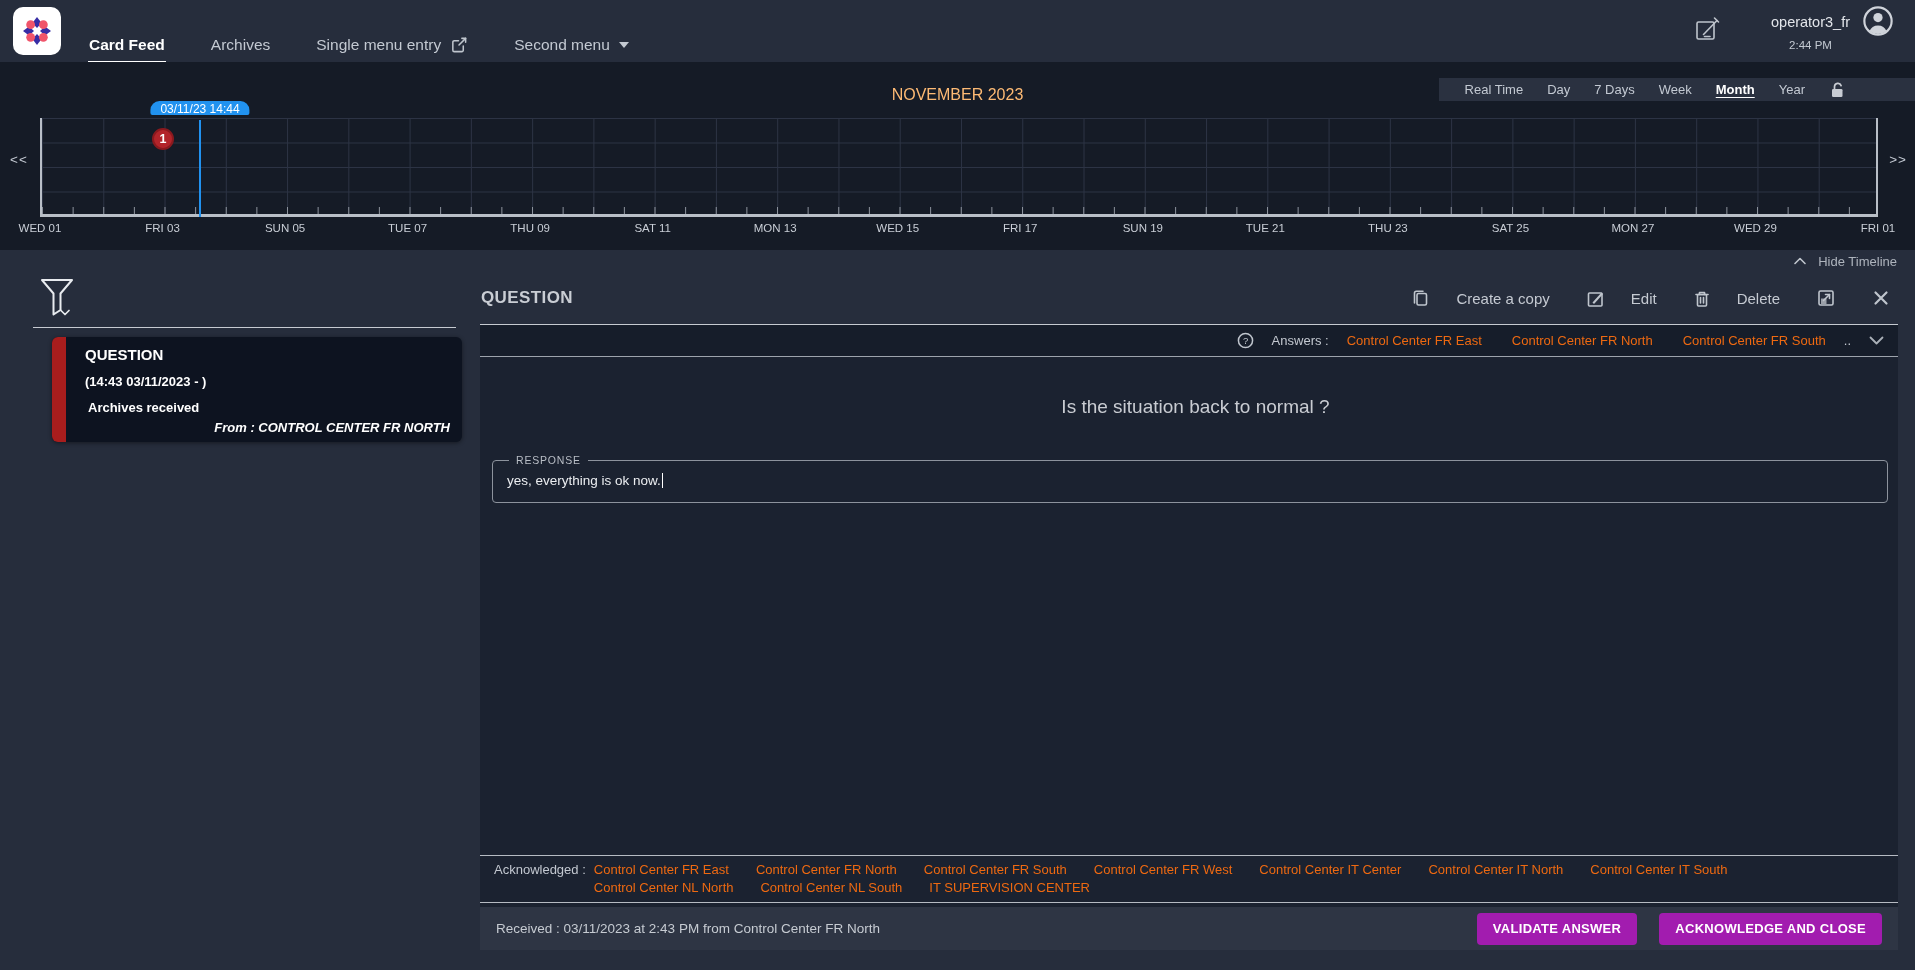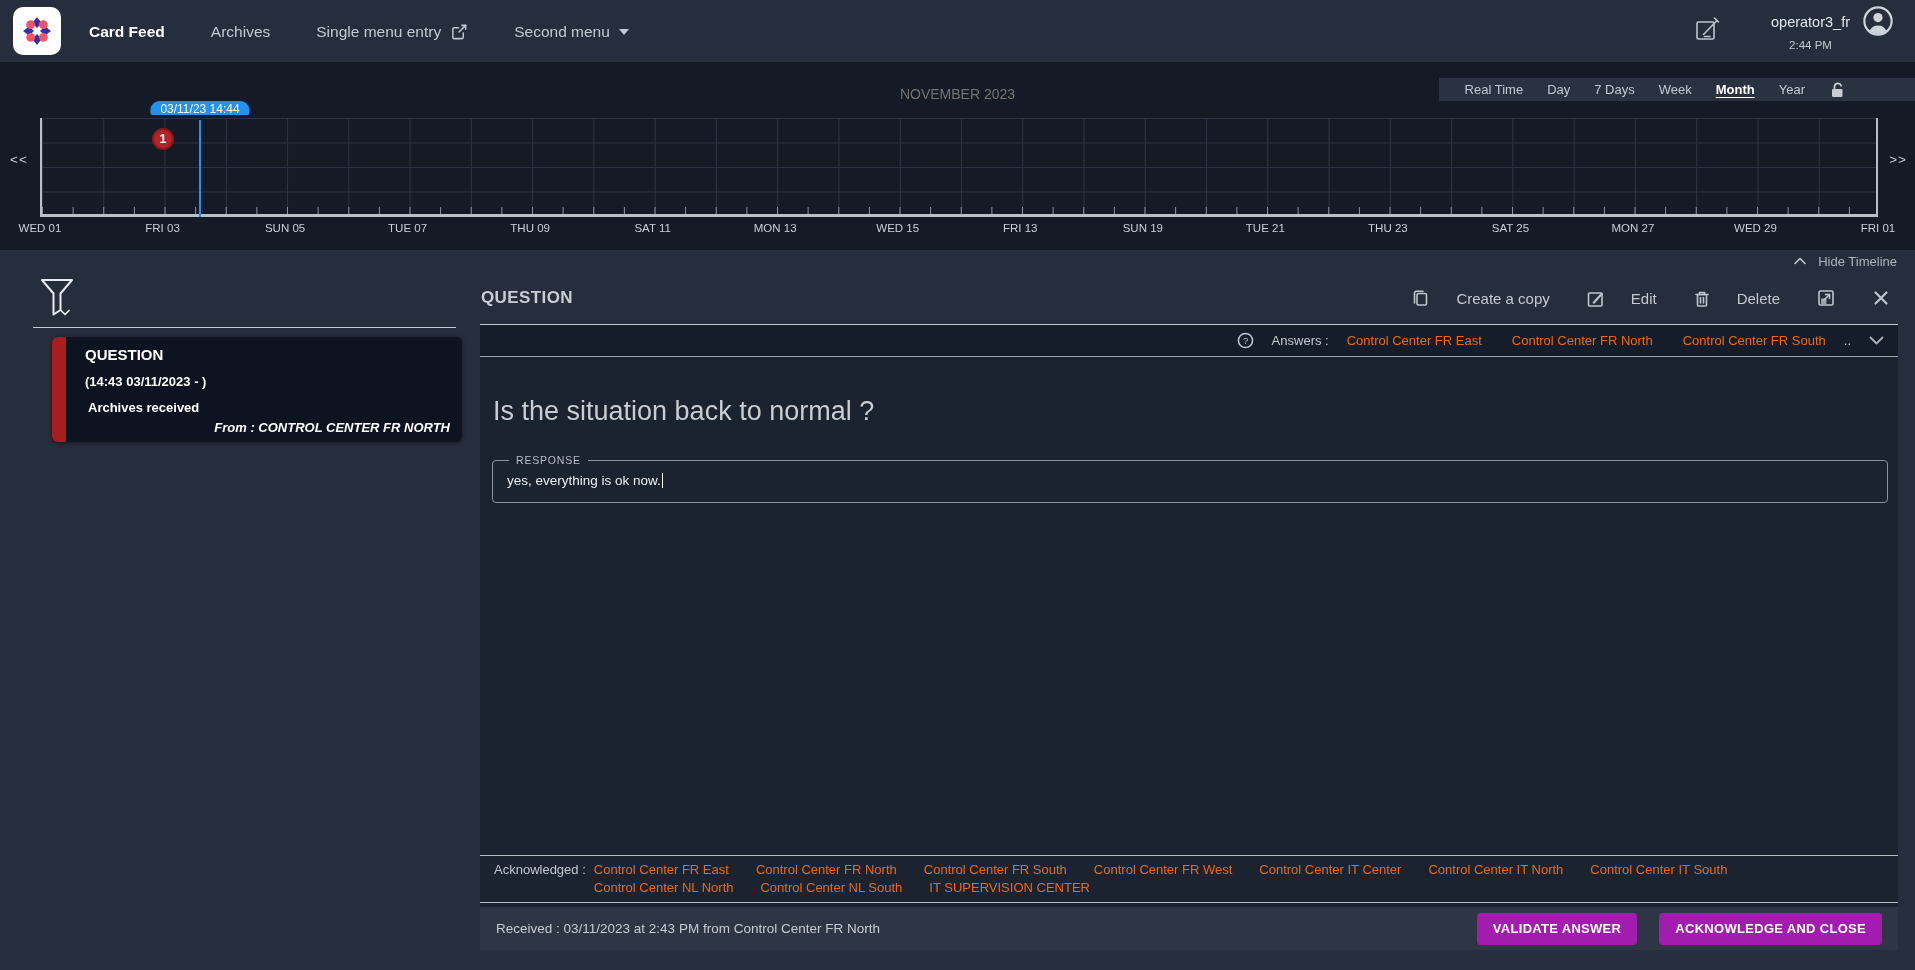--- a/index.html
+++ b/index.html
@@ -9,33 +9,33 @@
     font-family:"Liberation Sans","DejaVu Sans",sans-serif;
     -webkit-font-smoothing:antialiased;
   }
   svg{display:block;}
   .ico{stroke:#bfc5cd;fill:none;stroke-width:1.6;stroke-linecap:round;stroke-linejoin:round;}
 
   
   .topbar{position:absolute;left:0;top:0;width:100%;height:62px;background:#262d3c;}
   .logo{position:absolute;left:13px;top:7px;width:48px;height:48px;background:#fff;border-radius:10px;
         display:flex;align-items:center;justify-content:center;}
-  .nav{position:absolute;left:88px;top:4px;height:62px;display:flex;gap:44px;}
+  .nav{position:absolute;left:88px;top:17px;height:62px;display:flex;align-items:center;gap:44px;}
   .nav-item{font-size:15.5px;color:#c3c9d2;display:flex;align-items:center;gap:9px;
             border-bottom:2.5px solid transparent;padding:2px 1px 7px;cursor:default;}
   .nav-item.active{color:#fff;font-weight:700;border-bottom-color:#fff;}
   .topright{position:absolute;right:22px;top:6px;display:flex;align-items:flex-start;gap:50px;}
   .compose{margin-top:9px;}
   .user{display:grid;grid-template-columns:auto auto;column-gap:13px;align-items:center;}
   .user .name{grid-row:1;font-size:14.5px;color:#e2e5ea;margin-top:2px;}
   .user .time{grid-row:2;grid-column:1;font-size:11.5px;color:#c3c9d2;text-align:center;margin-top:3px;}
 
   
   .timeline{position:absolute;left:0;top:62px;width:1915px;height:188px;background:#151b26;}
-  .tl-month{position:absolute;top:24px;left:0;width:100%;text-align:center;font-size:14px;color:#737373;}
+  .tl-month{position:absolute;top:24px;left:0;width:100%;text-align:center;font-size:16px;color:#fdba74;}
   .ranges{position:absolute;right:0;top:16px;height:23px;background:#2a3140;
           display:flex;align-items:center;gap:24px;padding:0 70px 0 26px;font-size:13px;color:#c3c9d2;}
   .range{cursor:default;white-space:nowrap;}
   .range.active{color:#fff;font-weight:700;text-decoration:underline;text-underline-offset:3px;}
   .tl-arrow{position:absolute;top:90px;font-size:13.5px;color:#c3c9d2;letter-spacing:1px;}
   .tl-prev{left:10px;} .tl-next{right:8px;}
   .plot{position:absolute;left:40px;top:56px;width:1838px;height:99px;box-sizing:border-box;
         border-left:2px solid #b9bfc7;border-right:2px solid #b9bfc7;border-bottom:3px solid #b9bfc7;
         background-image:linear-gradient(to right,#2c3344 1px,transparent 1px),
                          linear-gradient(to bottom,#2c3344 1px,transparent 1px);
@@ -75,21 +75,21 @@
   .head-title{font-size:17px;font-weight:700;color:#c9cdd4;letter-spacing:.4px;flex:1;}
   .actions{display:flex;align-items:center;gap:36px;color:#c5cad2;font-size:15px;}
   .action{display:flex;align-items:center;gap:26px;cursor:pointer;}
   .iconbtn{cursor:pointer;}
   .answers-bar{height:32px;box-sizing:border-box;background:#161d2a;border-bottom:1px solid #9da3ac;
         display:flex;align-items:center;justify-content:flex-end;gap:18px;padding:0 14px;
         font-size:13px;color:#c3c8d0;}
   .answers-links{display:flex;gap:30px;}
   .link{color:#ee6911;cursor:pointer;white-space:nowrap;}
   .panel-body{position:relative;background:#1b2230;height:550px;}
-  .question{padding:39px 0 0 13px;font-size:27px;color:#c9ccd2;}
+  .question{padding:39px 0 0 13px;font-size:19px;color:#c9ccd2;text-align:center;}
   .response{position:absolute;left:12px;right:10px;top:103px;height:41px;border:1px solid #8d939d;border-radius:4px;padding-left:36px;}
   .response-label{position:absolute;top:-7px;left:16px;background:#1b2230;padding:0 7px;
         font-size:10.5px;letter-spacing:.8px;color:#b9bec6;}
   .response-value{position:absolute;left:14px;top:12px;font-size:13.5px;color:#eceef1;}
   .response-value::after{content:'';display:inline-block;width:1.5px;height:15px;background:#fff;
         margin-left:1px;vertical-align:-3px;}
   .ack{position:absolute;left:0;right:0;bottom:4px;border-top:1px solid #b6bbc3;border-bottom:1px solid #b6bbc3;
         padding:6px 14px 7px;display:flex;gap:8px;font-size:13px;box-sizing:border-box;}
   .ack-label{color:#c3c8d0;white-space:nowrap;}
   .ack-links{display:flex;flex-wrap:wrap;gap:3px 27px;align-content:flex-start;}
@@ -196,21 +196,21 @@
   <div class="axis-labels">
 
   <span style="left: 0%;">WED 01</span>
       <span style="left: 6.66667%;">FRI 03</span>
       <span style="left: 13.3333%;">SUN 05</span>
       <span style="left: 20%;">TUE 07</span>
       <span style="left: 26.6667%;">THU 09</span>
       <span style="left: 33.3333%;">SAT 11</span>
       <span style="left: 40%;">MON 13</span>
       <span style="left: 46.6667%;">WED 15</span>
-      <span style="left: 53.3333%;">FRI 13</span>
+      <span style="left: 53.3333%;">FRI 17</span>
       <span style="left: 60%;">SUN 19</span>
       <span style="left: 66.6667%;">TUE 21</span>
       <span style="left: 73.3333%;">THU 23</span>
       <span style="left: 80%;">SAT 25</span>
       <span style="left: 86.6667%;">MON 27</span>
       <span style="left: 93.3333%;">WED 29</span>
       <span style="left: 100%;">FRI 01</span>
     </div>
 </div>
 

